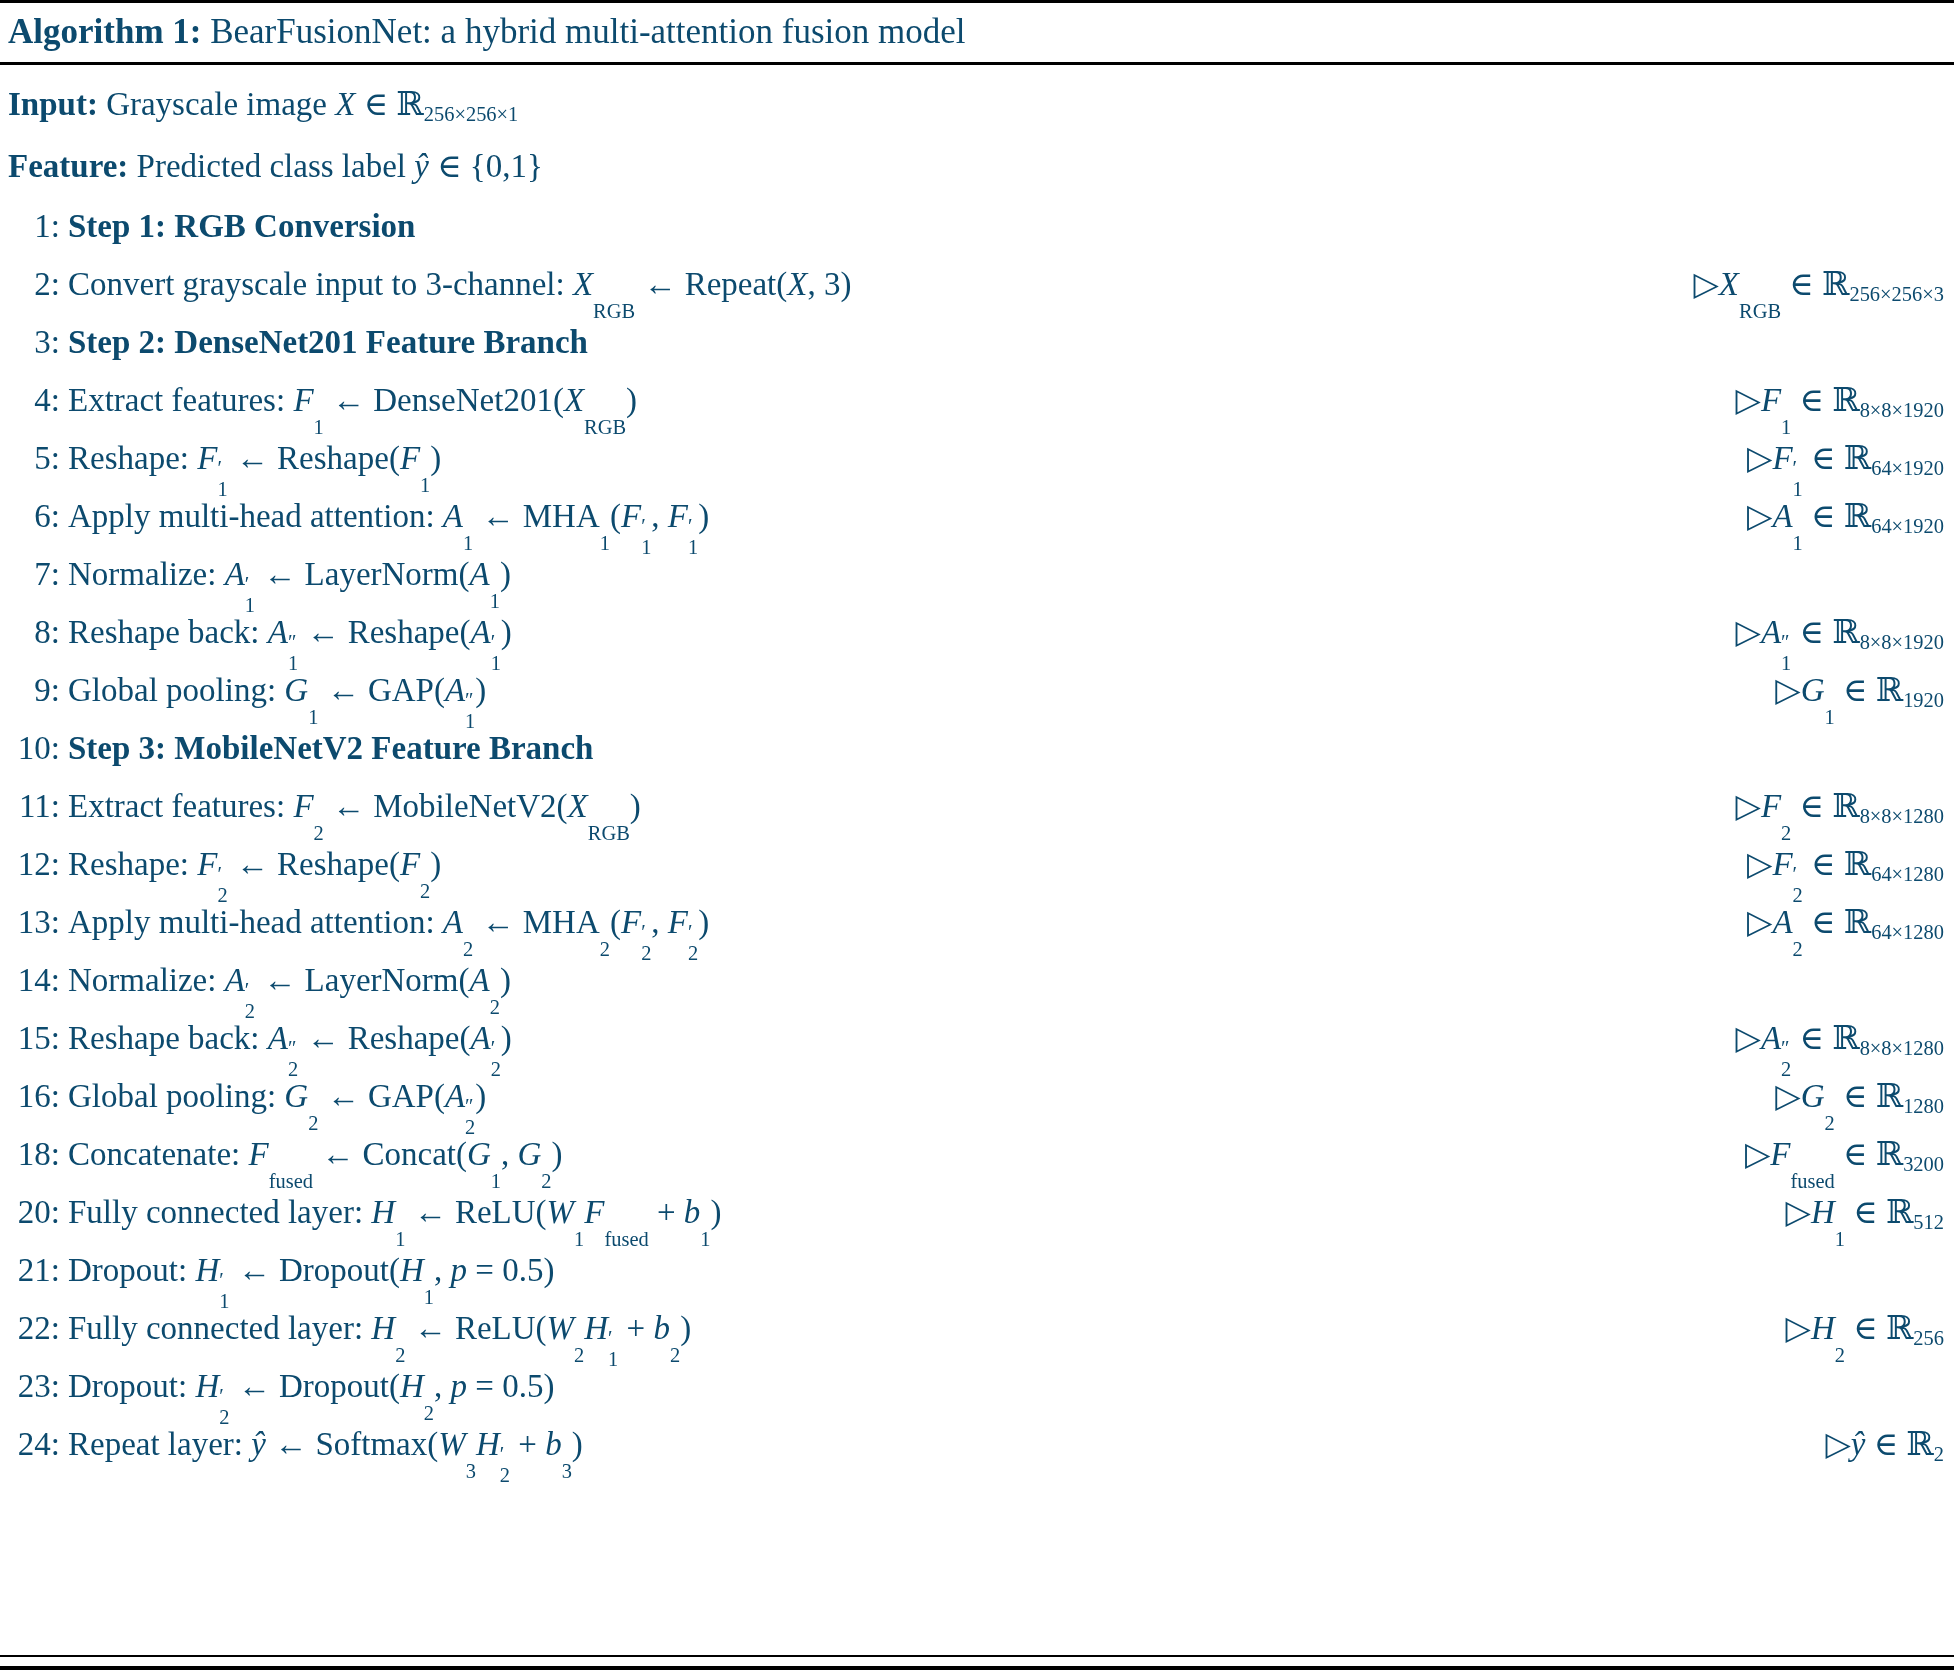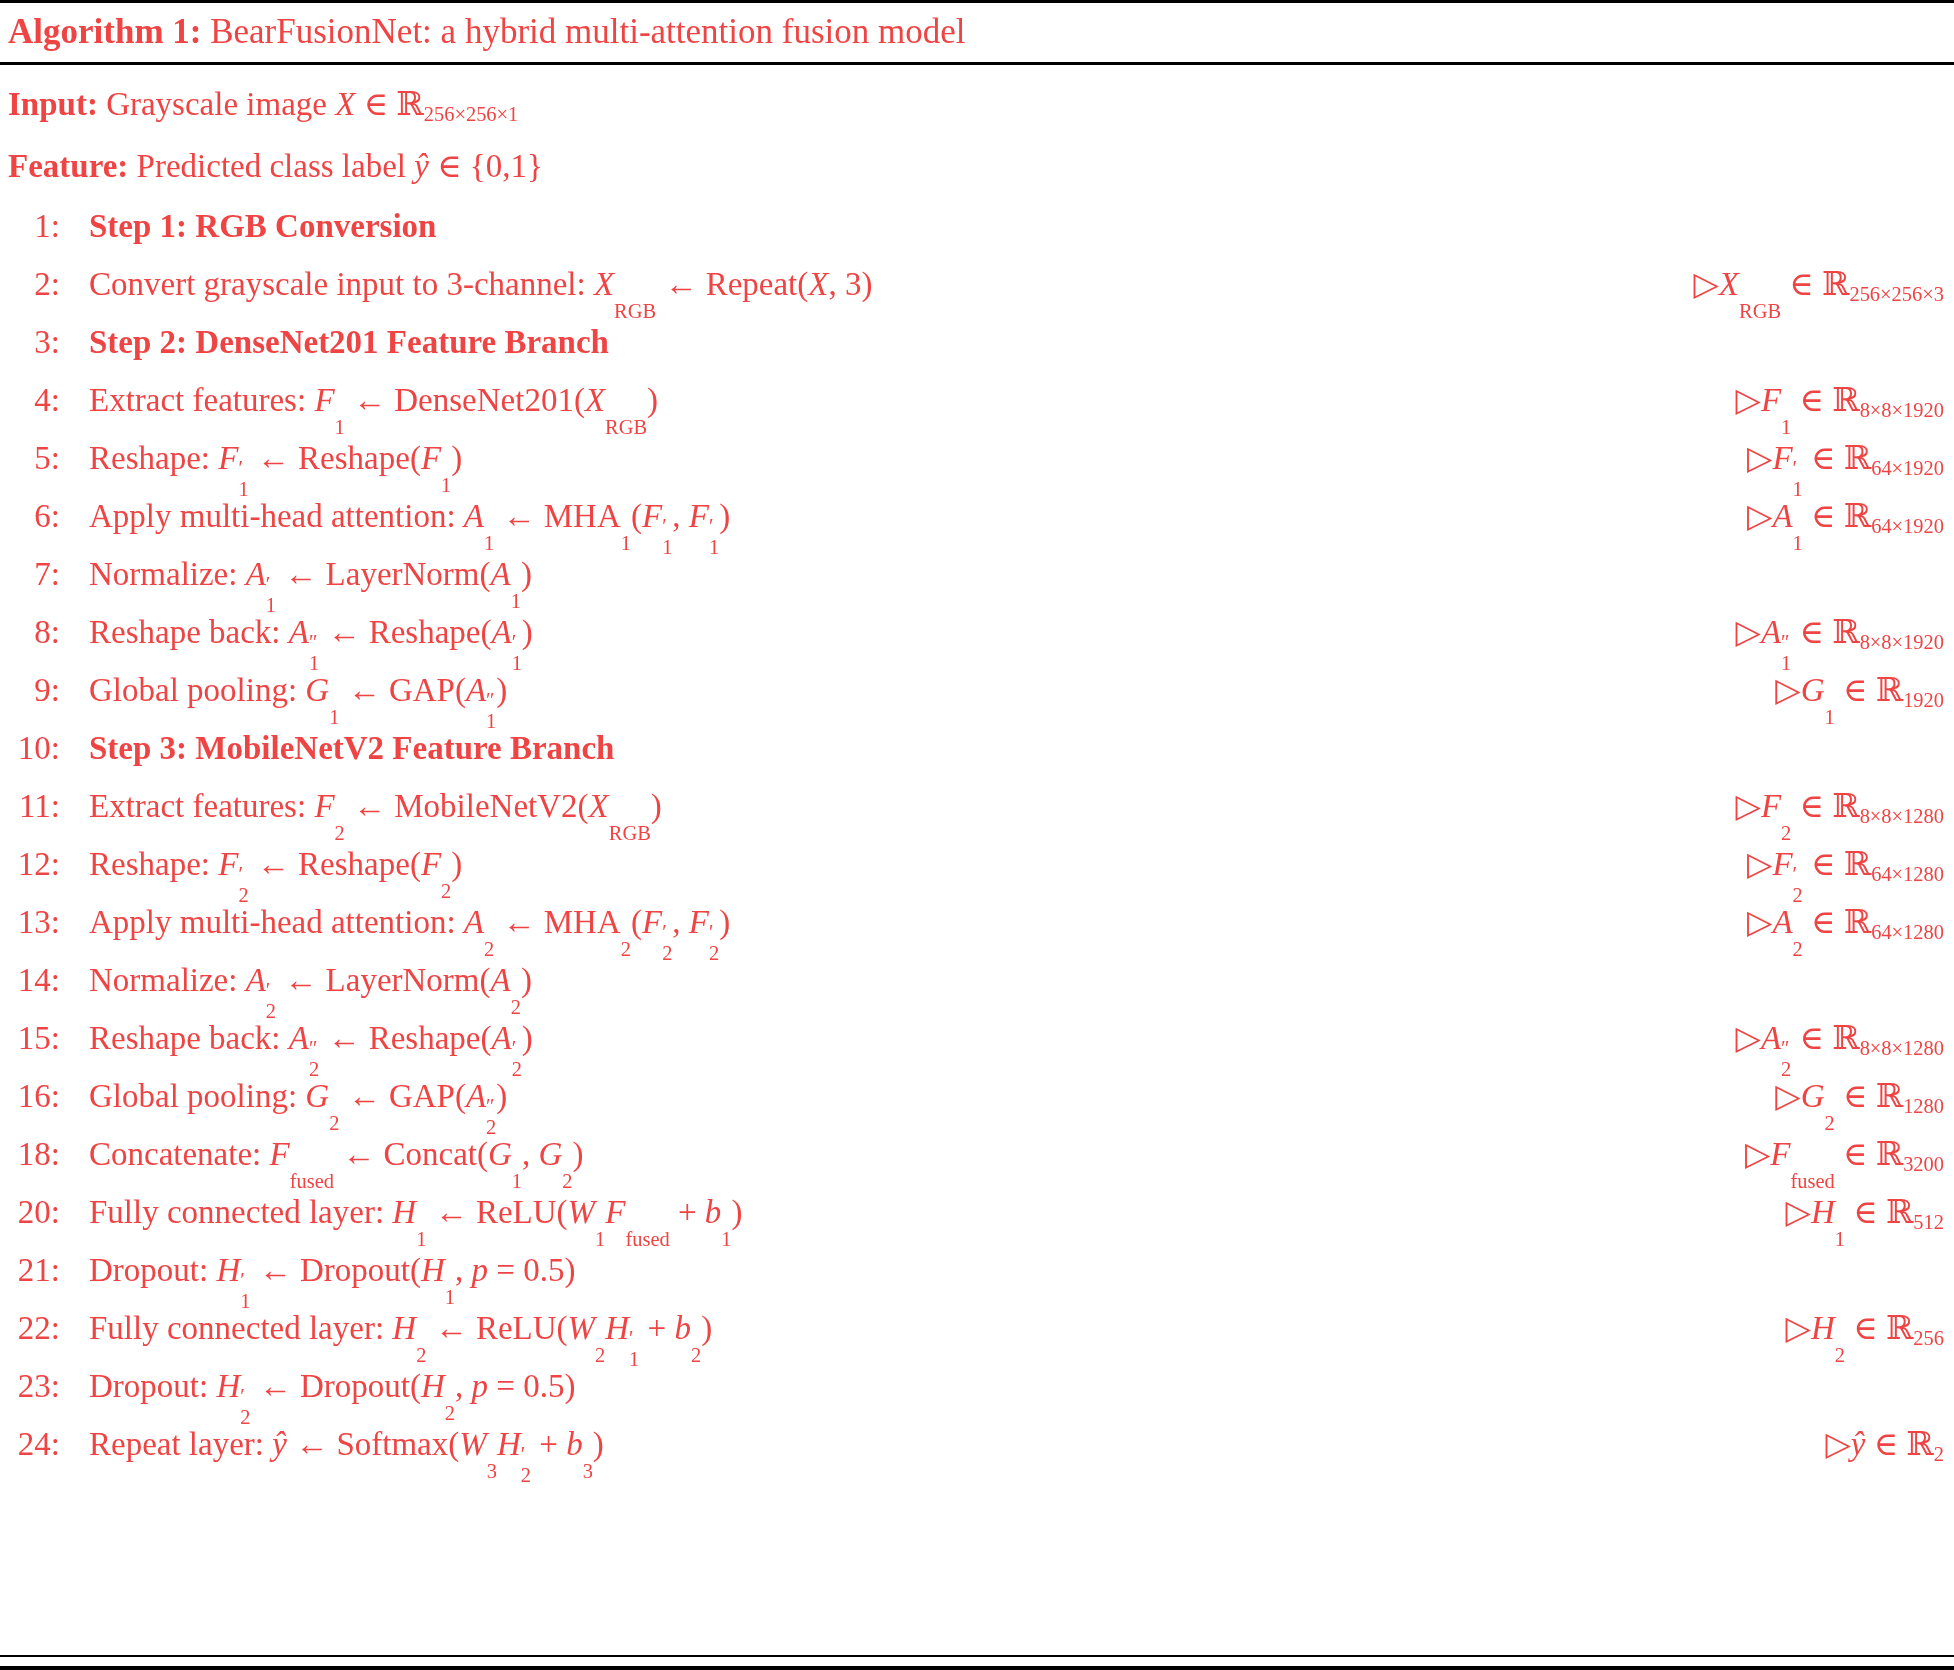--- a/index.html
+++ b/index.html
@@ -1,18 +1,18 @@
 <!DOCTYPE html>
 <html><head>
 <meta charset="utf-8">
 <style>
   html, body { margin: 0; padding: 0; background: #ffffff; }
   .algo {
     width: 1954px; height: 1670px; box-sizing: border-box;
-    background: #ffffff; color: #ef4444;
+    background: #ffffff; color: #0c4a6e;
     font-family: "Liberation Serif", "DejaVu Serif", serif;
     font-size: 33px;
     display: flex; flex-direction: column;
     overflow: hidden;
   }
   .algo-header {
     border-top: 3px solid #000;
     border-bottom: 3px solid #000;
     padding: 6px 8px 8px 8px;
     font-size: 35px;
@@ -20,21 +20,21 @@
     flex: none;
   }
   .io { padding: 8px 8px 0 8px; flex: none; }
   .io-line { height: 62px; line-height: 62px; white-space: nowrap; }
   .algo-body { flex: 1; padding: 0 10px 0 4px; }
   .line {
     display: flex; align-items: baseline;
     height: 58px; line-height: 58px; white-space: nowrap;
   }
   .num { flex: none; width: 56px; text-align: right; }
-  .content { margin-left: 29px; }
+  .content { margin-left: 8px; }
   .comment { margin-left: auto; text-align: right; }
   .s-b { font-weight: 700; }
   .s-i { font-style: italic; }
   .scripts {
     display: inline-flex; flex-direction: column; align-items: flex-start;
     font-size: 0.62em; line-height: 1.05; vertical-align: -0.28em;
   }
   .scripts .row { display: block; height: 1.05em; }
   .bottom-rule {
     flex: none; height: 9px; margin-top: 6px;

